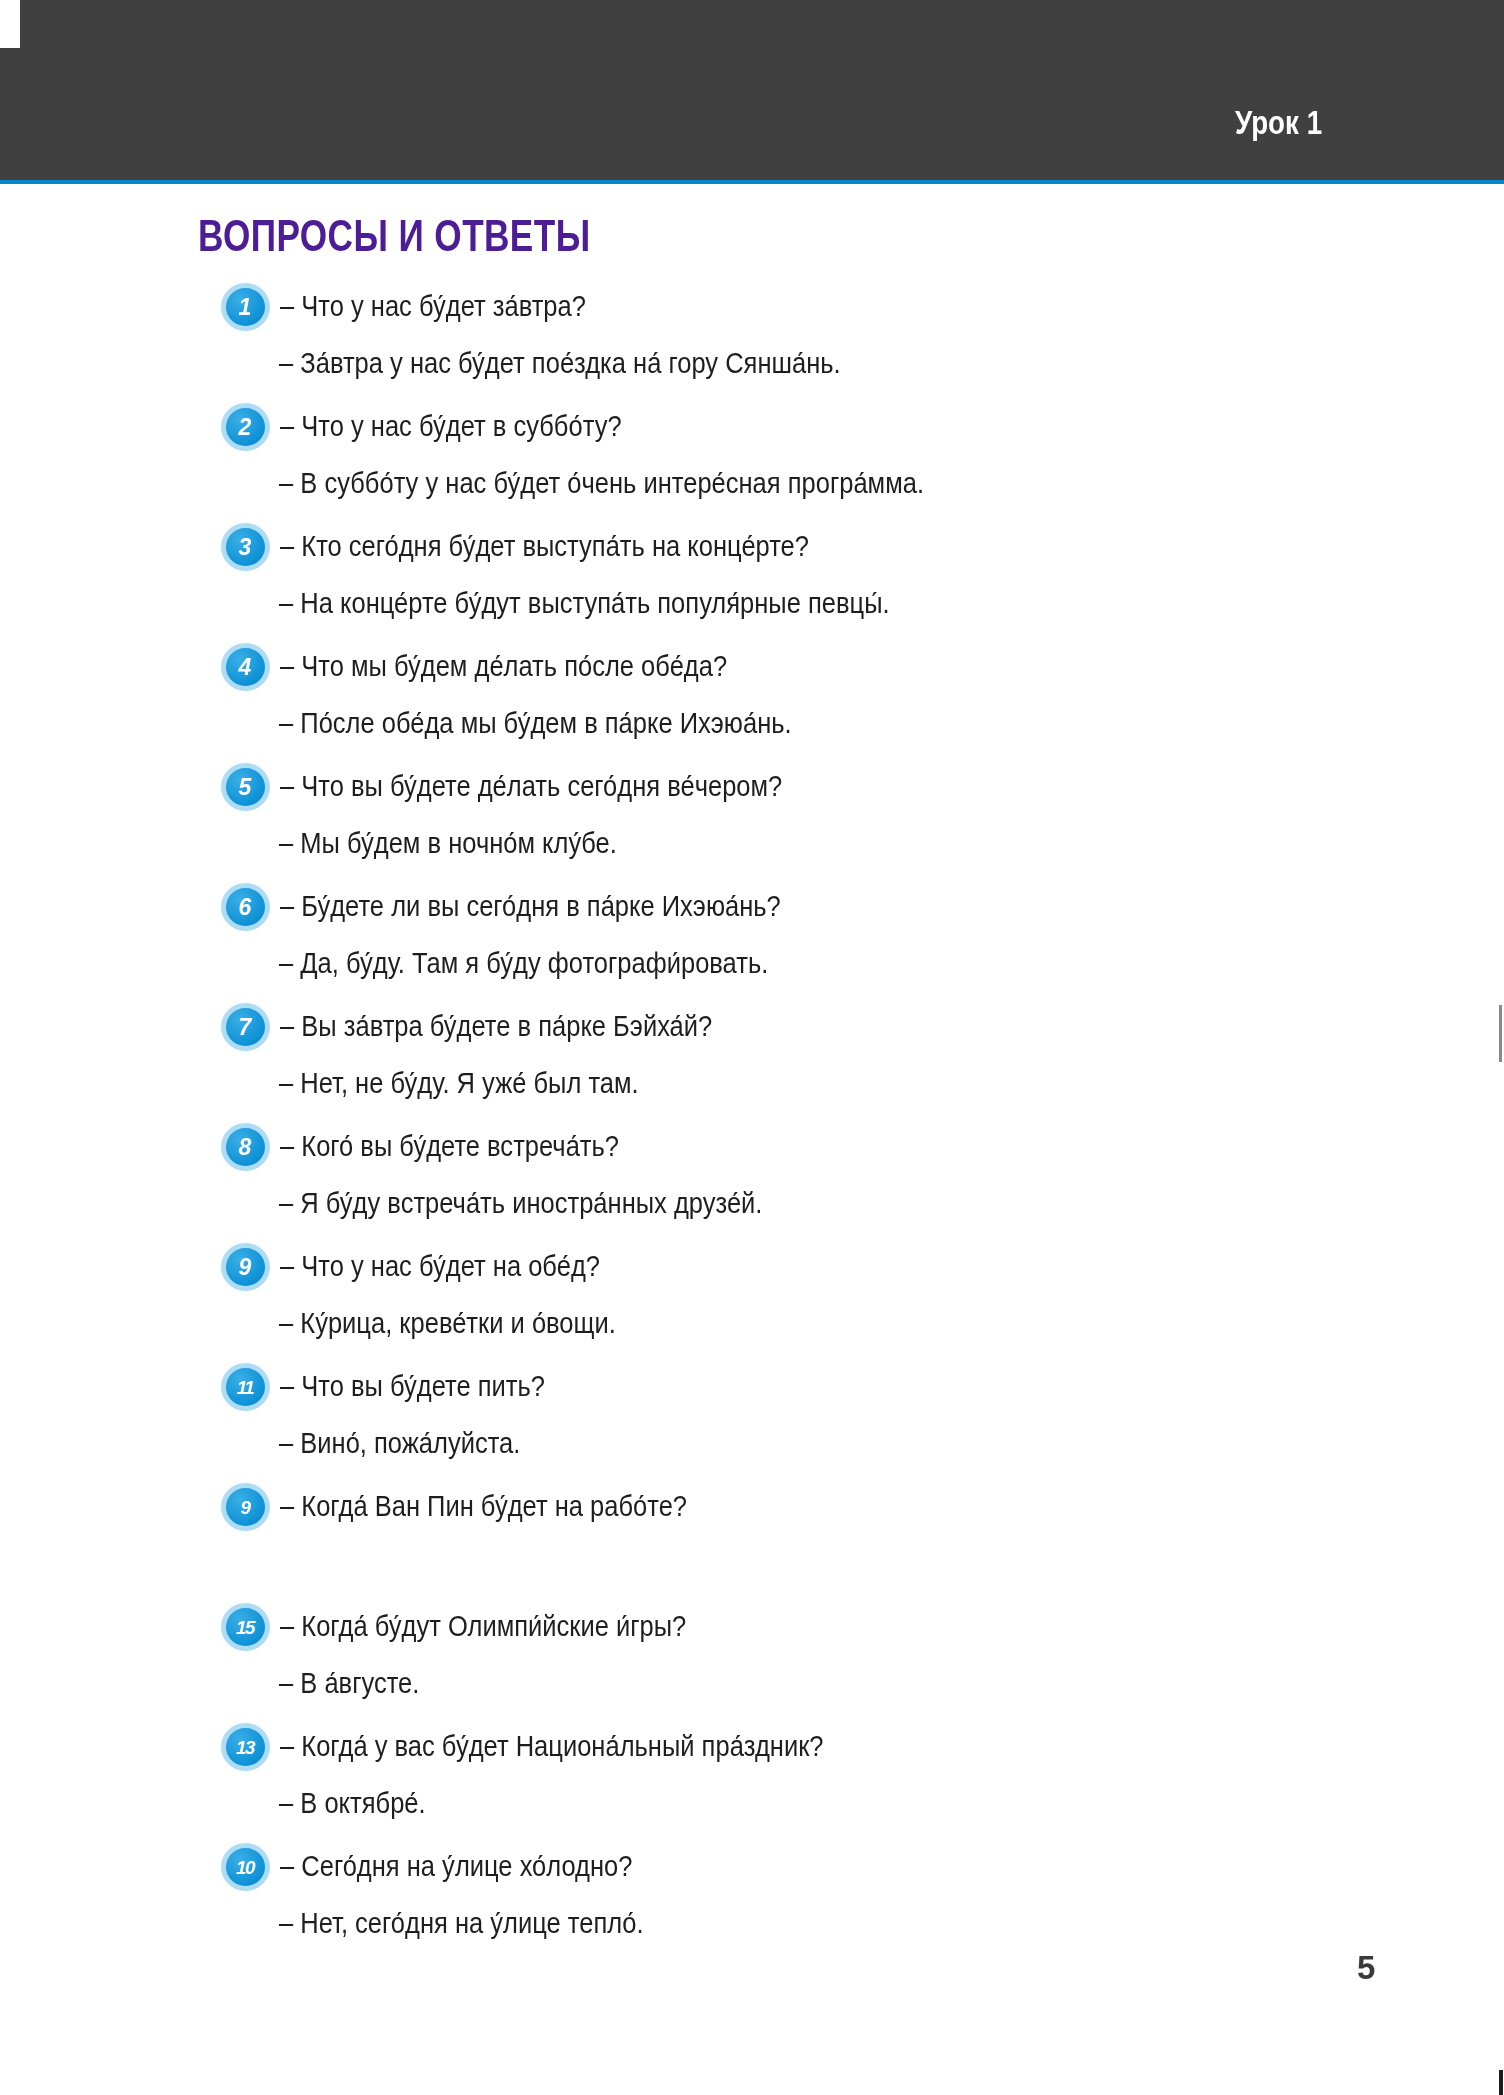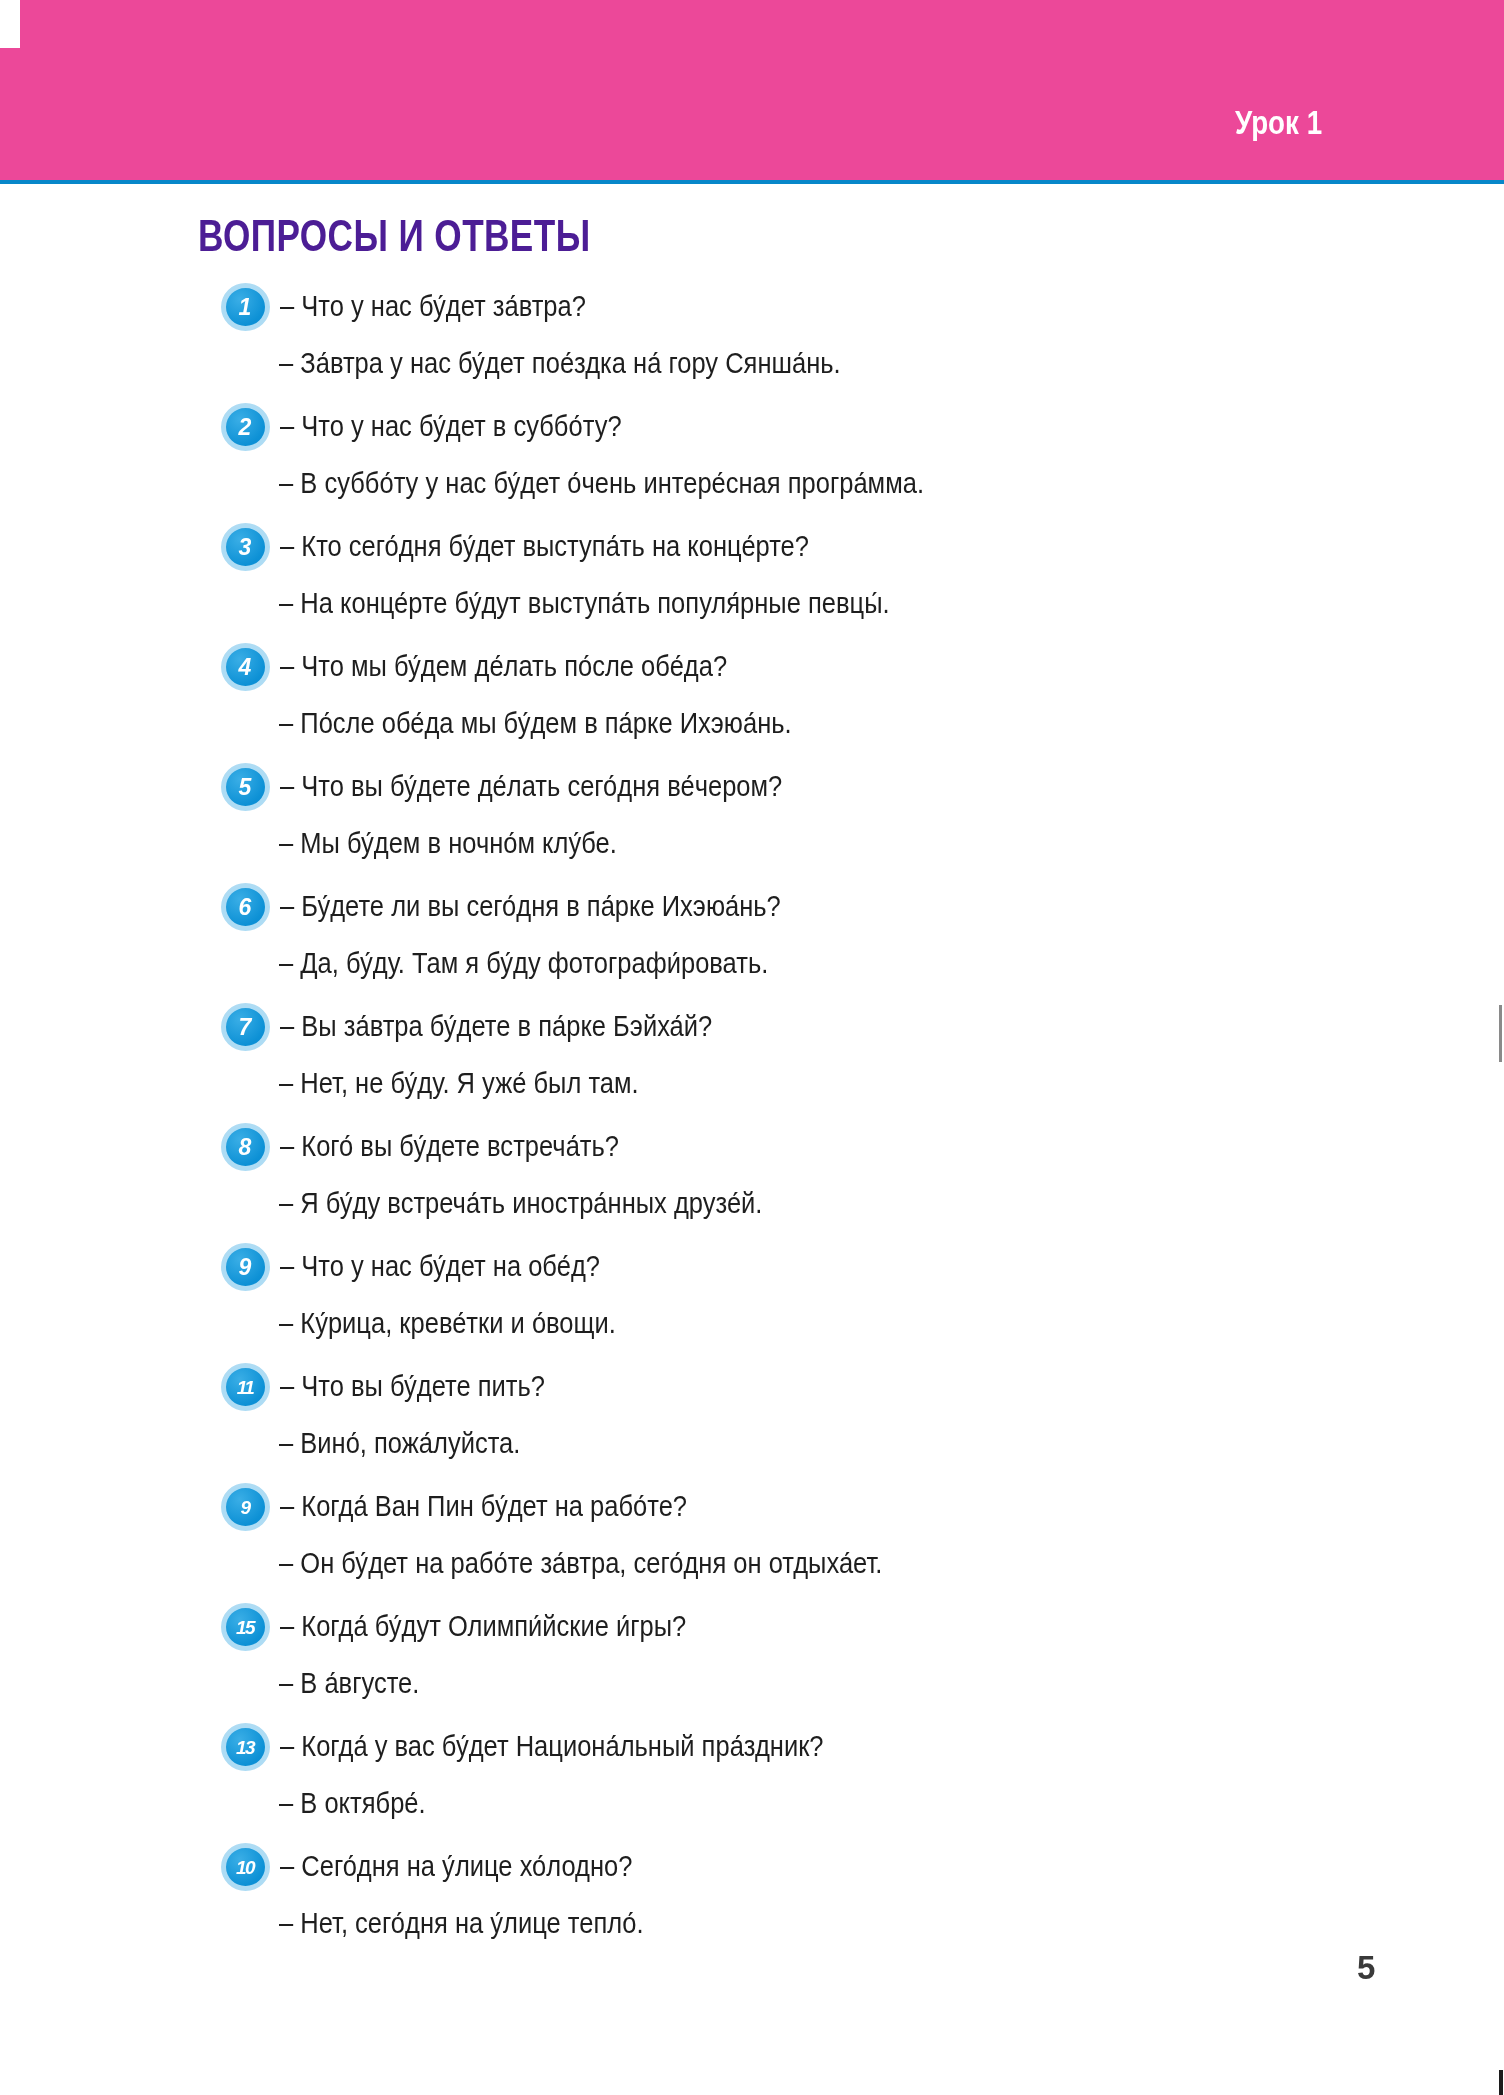--- a/index.html
+++ b/index.html
@@ -10,21 +10,21 @@
     background: #ffffff;
     overflow: hidden;
     font-family: "Liberation Sans", sans-serif;
   }
   
   .band {
     position: absolute;
     top: 0; left: 0;
     width: 1504px;
     height: 180px;
-    background: #ec4899;
+    background: #404040;
     border-bottom: 4px solid #0787C9;
   }
   .lesson-label {
     position: absolute;
     top: 106px;
     left: 1235px;
     color: #ffffff;
     font-weight: bold;
     font-size: 33px;
     line-height: 1;
@@ -234,23 +234,20 @@
     <div class="a-row">
       <span class="line a-text">– Вино́, пожа́луйста.</span>
     </div>
   </div>
 
   <div class="qa-item" style="top: 1483px;">
     <div class="q-row">
       <span class="num-circle two">9</span>
       <span class="line q-text">– Когда́ Ван Пин бу́дет на рабо́те?</span>
     </div>
-    <div class="a-row">
-      <span class="line a-text">– Он бу́дет на рабо́те за́втра, сего́дня он отдыха́ет.</span>
-    </div>
   </div>
 
   <div class="qa-item" style="top: 1603px;">
     <div class="q-row">
       <span class="num-circle two">15</span>
       <span class="line q-text">– Когда́ бу́дут Олимпи́йские и́гры?</span>
     </div>
     <div class="a-row">
       <span class="line a-text">– В а́вгусте.</span>
     </div>

